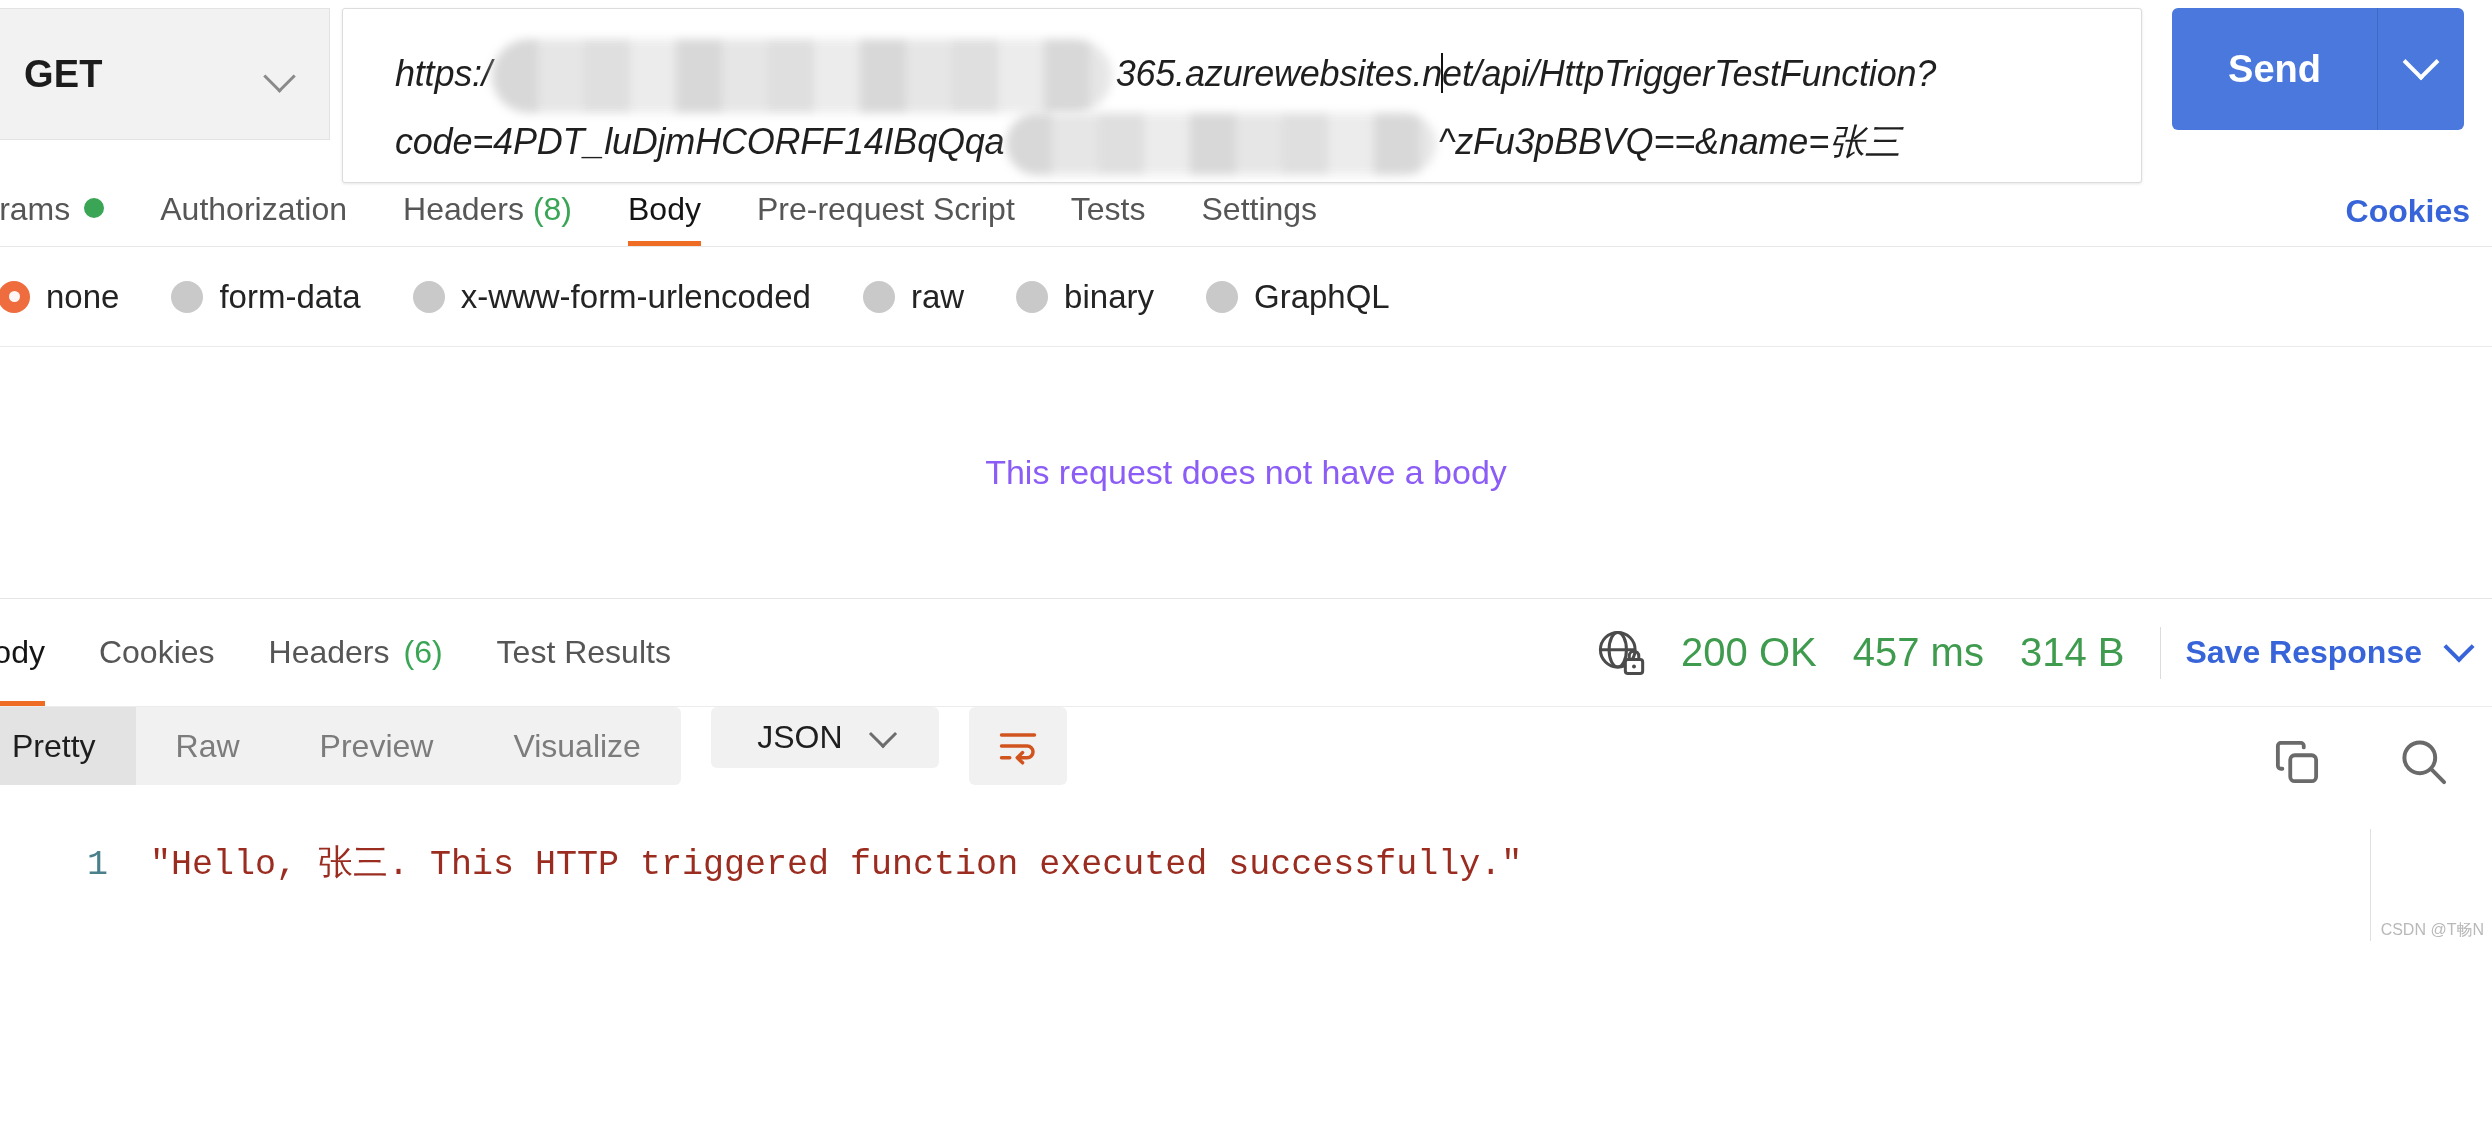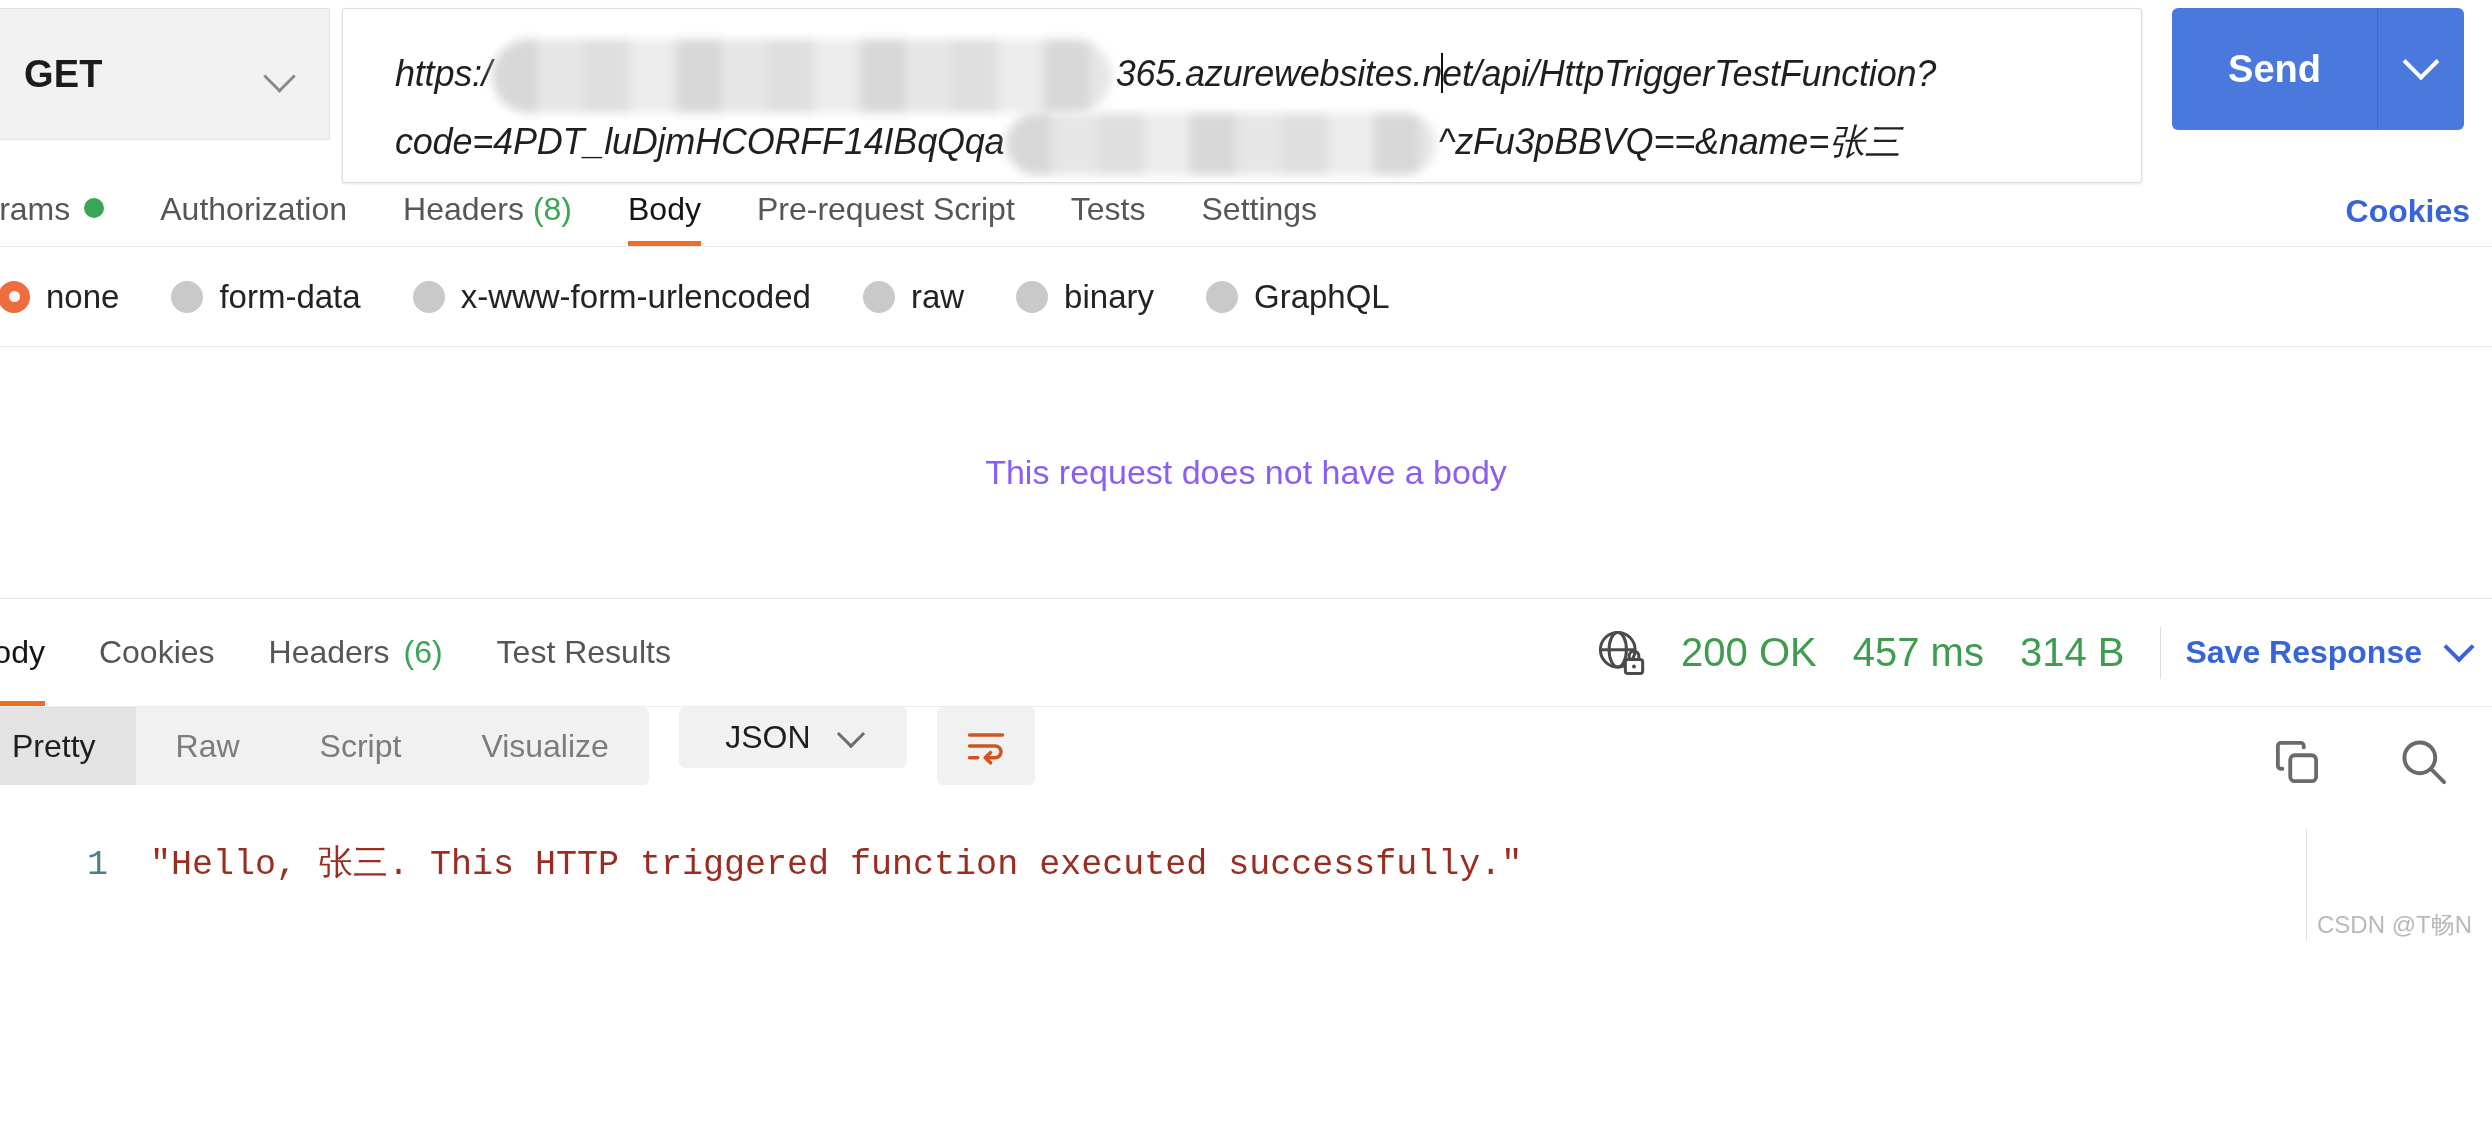--- a/index.html
+++ b/index.html
@@ -409,23 +409,23 @@
     flex: 0 0 108px;
   }
   .code-text {
     margin-left: 42px;
     color: #9b2c20;
     white-space: pre;
   }
 
   .watermark {
     position: absolute;
-    right: 20px;
+    right: 8px;
     bottom: 6px;
-    font-size: 24px;
+    font-size: 16px;
     color: #b9b9b9;
     border-left: 1px solid #e0e0e0;
     padding-left: 10px;
     height: 112px;
     display: flex;
     align-items: flex-end;
     pointer-events: none;
     font-family: "Liberation Sans", sans-serif;
   }
 </style>
@@ -545,21 +545,21 @@
       <span>Save Response</span>
       <span class="chev2"></span>
     </span>
   </div>
 </div>
 
 <div class="pretty-bar">
   <div class="seg-group">
     <div class="seg active">Pretty</div>
     <div class="seg">Raw</div>
-    <div class="seg">Script</div>
+    <div class="seg">Preview</div>
     <div class="seg">Visualize</div>
   </div>
 
   <div class="json-select">
     <span>JSON</span>
     <span class="chev3"></span>
   </div>
 
   <div class="wrap-btn">
     <svg width="44" height="44" viewBox="0 0 24 24" fill="none" stroke="#d1541f" stroke-width="1.9" stroke-linecap="round" stroke-linejoin="round">

